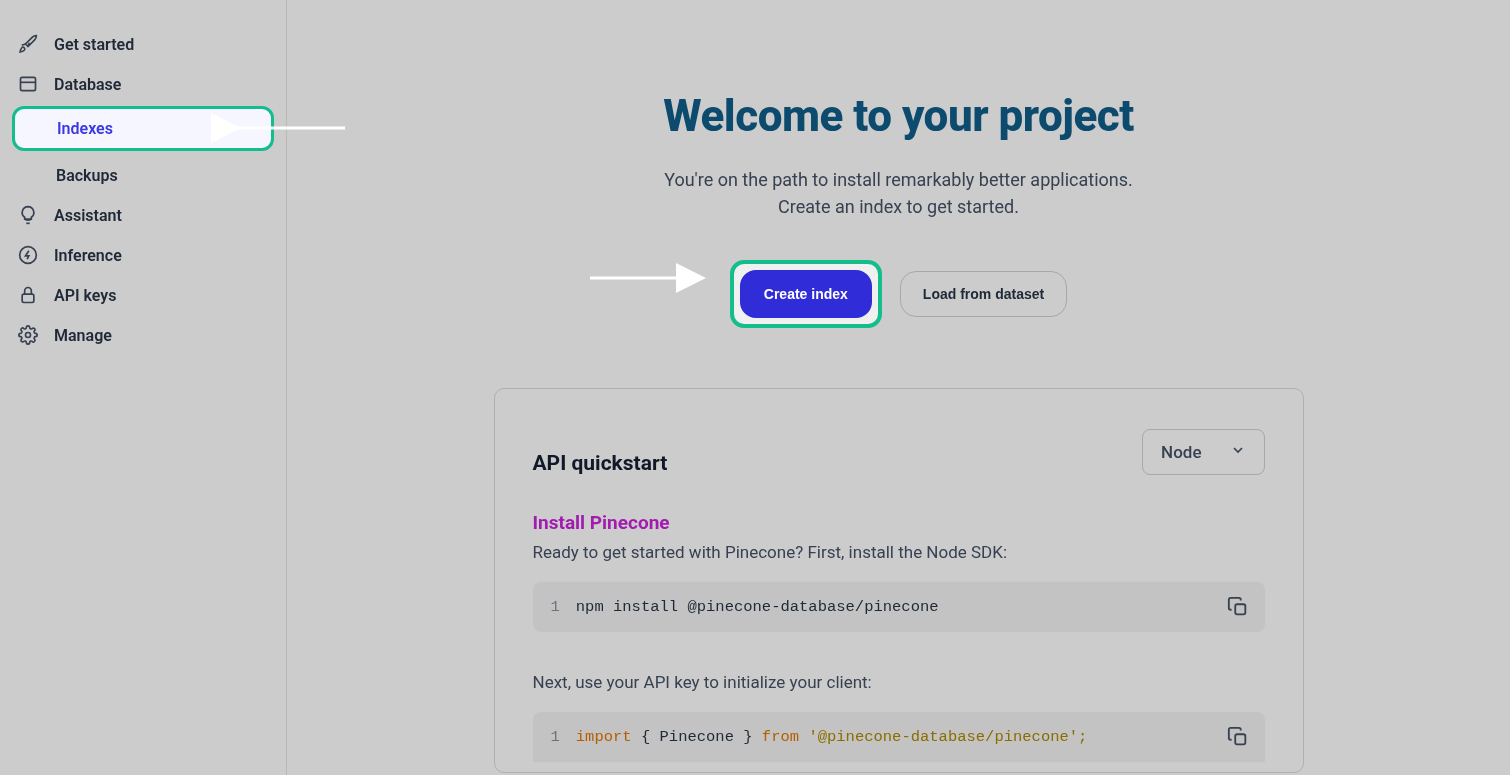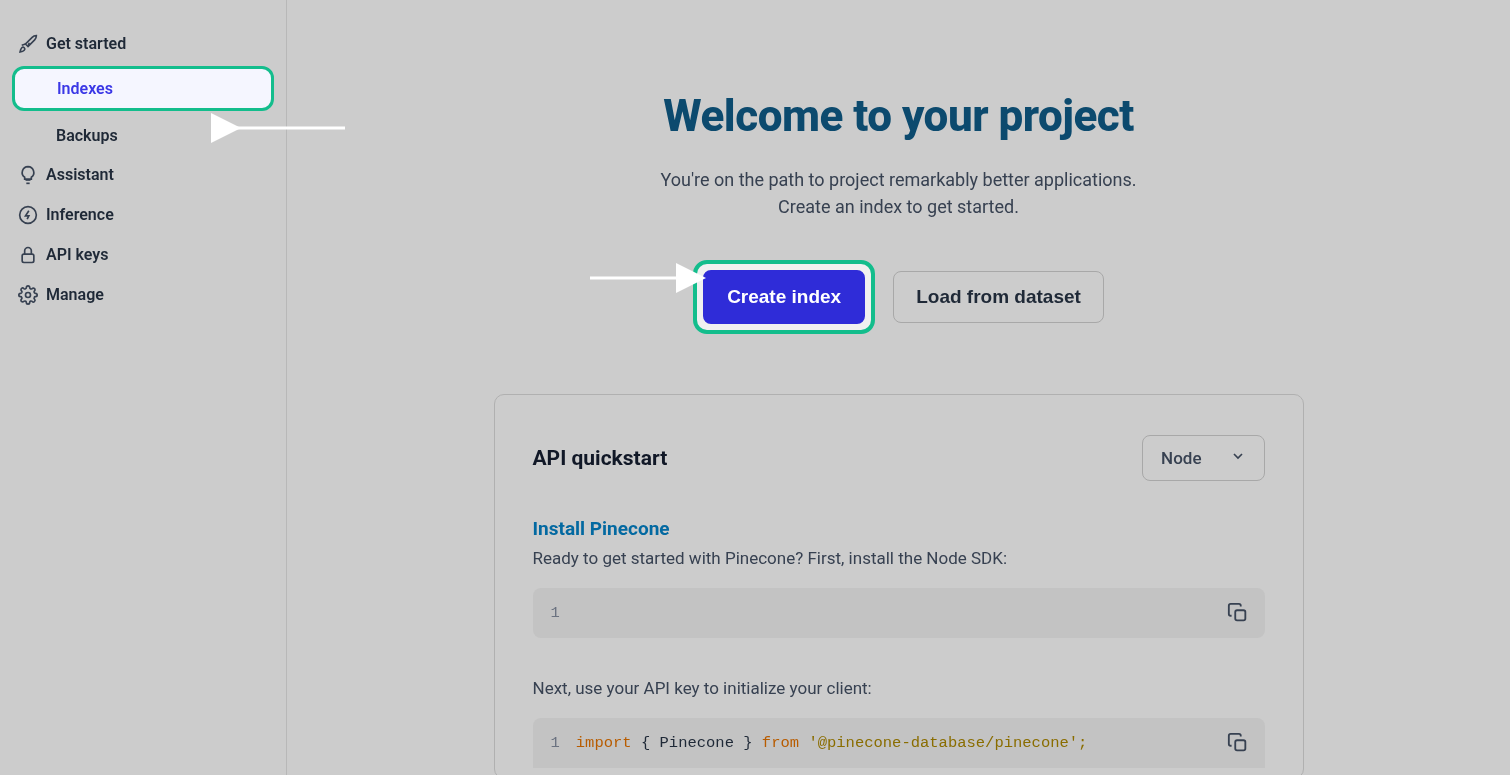--- a/index.html
+++ b/index.html
@@ -20,26 +20,27 @@
       left: 0;
       top: 0;
       width: 287px;
       height: 100%;
       background: #cccccc;
       padding-top: 24px;
       border-right: 1px solid #b8b8b8;
     }
     .sidebar-item {
       display: flex;
+      align-items: center;
       padding: 10px 18px;
       cursor: pointer;
       color: #1f2937;
       font-weight: 600;
       font-size: 16px;
-      gap: 8px;
+      gap: 16px;
     }
     .sidebar-sub {
       padding-left: 56px;
     }
     .sidebar-item.selected {
       background: #f5f6ff;
       border: 3px solid #13bd8c;
       border-radius: 12px;
       margin: 2px 12px 2px 12px;
       color: #3b38e6;
@@ -97,24 +98,24 @@
       line-height: 1.5;
       margin-bottom: 40px;
     }
     .hero-buttons {
       display: flex;
       gap: 18px;
       justify-content: center;
       align-items: center;
     }
     .btn {
-      font-size: 19px;
+      font-size: 14px;
       font-weight: 700;
       padding: 14px 22px;
-      border-radius: 8px;
+      border-radius: 16px;
       cursor: pointer;
       border: none;
     }
     .btn-primary {
       background: #2f2cd8;
       color: #fff;
       border: 2px solid #2f2cd8;
     }
     .btn-primary-wrap {
       border: 4px solid #13bd8c;
@@ -132,21 +133,21 @@
     .quickstart {
       margin: 60px auto 0 auto;
       max-width: 810px;
       border: 1px solid #b0b0b0;
       border-radius: 10px;
       padding: 40px 38px 10px 38px;
     }
     .quickstart-header {
       display: flex;
       justify-content: space-between;
-      align-items: center;
+      align-items: flex-end;
       margin-bottom: 36px;
     }
     .quickstart-title {
       font-size: 21px;
       font-weight: 700;
       color: #111827;
     }
     .lang-select {
       display: flex;
       align-items: center;
@@ -160,21 +161,21 @@
       cursor: pointer;
       background: transparent;
     }
     .lang-select svg {
       width: 16px;
       height: 16px;
     }
     .qs-section-title {
       font-size: 19px;
       font-weight: 700;
-      color: #0369a1;
+      color: #a21caf;
       margin-bottom: 8px;
     }
     .qs-section-sub {
       font-size: 17px;
       color: #374151;
       margin-bottom: 20px;
     }
     .code-block {
       background: #c3c3c3;
       border-radius: 8px;
@@ -232,20 +233,29 @@
       <svg viewBox="0 0 24 24" fill="none" stroke="currentColor" stroke-width="2">
           <path d="M4.5 16.5c-1.5 1.5-2 5-2 5s3.5-.5 5-2c.83-.83.83-2.17 0-3-.83-.83-2.17-.83-3 0z"></path>
           <path d="M12 15l-3-3 8-8c2-2 5-2 5-2s0 3-2 5l-8 8z"></path>
           <path d="M9 12l-4.5 1.5"></path>
           <path d="M12 15l1.5-4.5"></path>
         </svg>
     </span>
     <span>Get started</span>
   </div>
 
+  <div class="sidebar-item">
+    <span class="icon">
+      <svg viewBox="0 0 24 24" fill="none" stroke="currentColor" stroke-width="2">
+          <rect x="3" y="4" width="18" height="16" rx="2"></rect>
+          <line x1="3" y1="10" x2="21" y2="10"></line>
+        </svg>
+    </span>
+    <span>Database</span>
+  </div>
 
   <div style="position:relative; height:50px;">
     <div class="sidebar-item selected-ghost"></div>
     <div class="sidebar-item sidebar-sub selected">
       <span>Indexes</span>
     </div>
   </div>
 
   <div class="sidebar-item sidebar-sub">
     <span>Backups</span>
@@ -291,21 +301,21 @@
     </span>
     <span>Manage</span>
   </div>
 </nav>
 
 <main class="main">
 
   <div class="hero">
     <h1 class="hero-title">Welcome to your project</h1>
     <p class="hero-sub">
-      <span>You're on the path to project remarkably better applications.</span><br>
+      <span>You're on the path to install remarkably better applications.</span><br>
       <span>Create an index to get started.</span>
     </p>
     <div class="hero-buttons">
       <span class="btn-primary-wrap">
         <button class="btn btn-primary">Create index</button>
       </span>
       <button class="btn btn-secondary">Load from dataset</button>
     </div>
   </div>
 
@@ -320,20 +330,21 @@
             </svg>
         </span>
       </div>
     </div>
 
     <h3 class="qs-section-title">Install Pinecone</h3>
     <p class="qs-section-sub">Ready to get started with Pinecone? First, install the Node SDK:</p>
 
     <div class="code-block">
       <span class="code-lineno">1</span>
+      <span class="code-text">npm install @pinecone-database/pinecone</span>
       <span class="copy-btn">
         <svg viewBox="0 0 24 24" fill="none" stroke="currentColor" stroke-width="2">
             <rect x="9" y="9" width="11" height="11" rx="2"></rect>
             <path d="M5 15H4a2 2 0 0 1-2-2V4a2 2 0 0 1 2-2h9a2 2 0 0 1 2 2v1"></path>
           </svg>
       </span>
     </div>
 
     <p class="qs-section-sub">Next, use your API key to initialize your client:</p>
 

